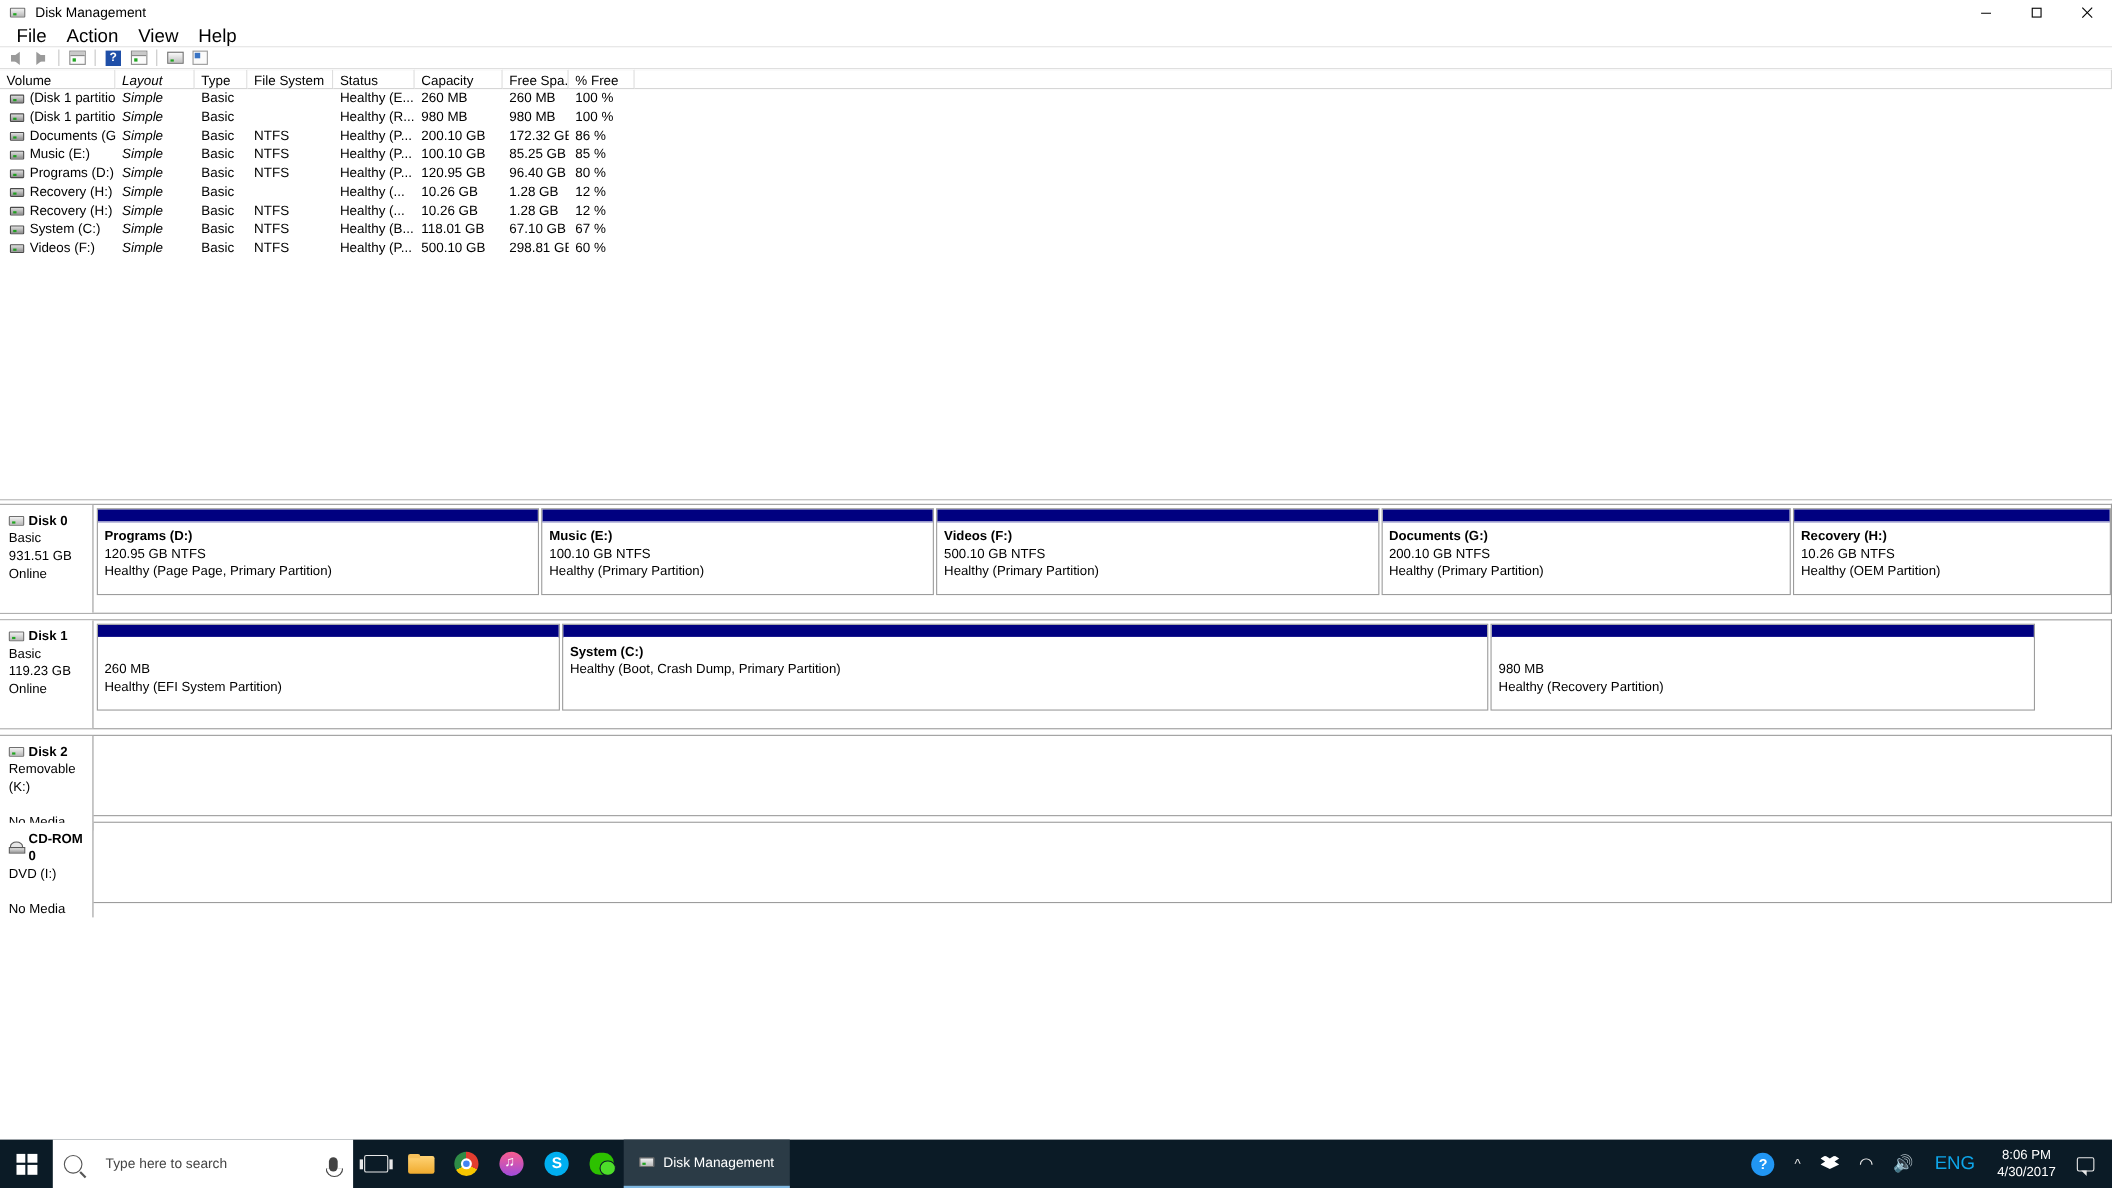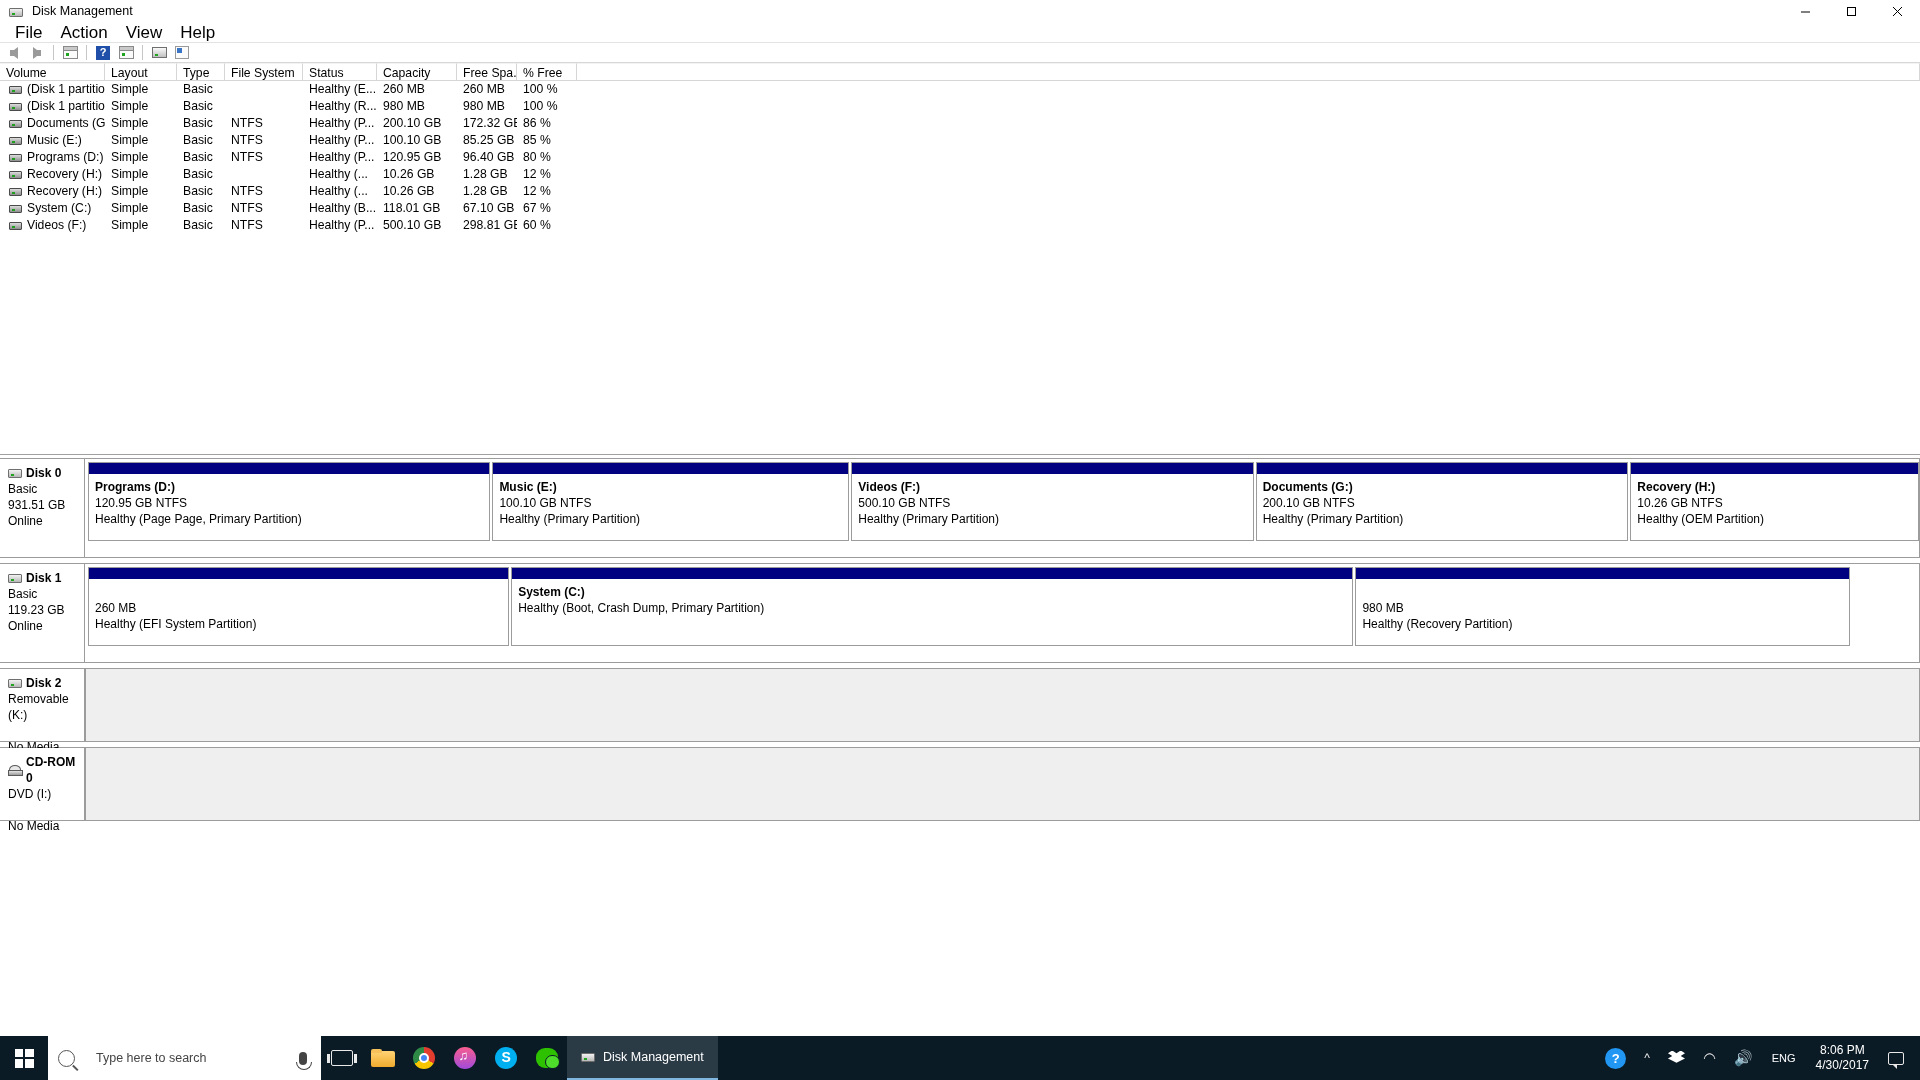--- a/index.html
+++ b/index.html
@@ -192,21 +192,21 @@
     border: 1px solid #4a4a4a;
     border-radius: 1px; position: relative;
   }
   .mini-drive::after {
     content: ""; position: absolute; left: 2px; bottom: 1px;
     width: 3px; height: 2px; background: #1f9e1f;
   }
 
   
   .c-vol   { width: 105px; }
-  .c-lay   { width: 72px; }
+  .c-lay   { width: 72px; font-style: italic; }
   .c-typ   { width: 48px; }
   .c-fs    { width: 78px; }
   .c-sta   { width: 74px; }
   .c-cap   { width: 80px; }
   .c-free  { width: 60px; }
   .c-pct   { width: 60px; }
   .c-tail  { flex: 1; }
 
   
   .graphic-pane {
@@ -217,21 +217,21 @@
     padding-top: 3px;
   }
   .disk-row {
     display: flex;
     margin: 0 0 5px 0;
     height: 100px;
     border: 1px solid #9c9c9c;
     border-left: none;
     background: #ffffff;
   }
-  .disk-row.short { height: 74px; }
+  .disk-row.short { height: 74px; flex-direction: column; }
   .disk-info {
     width: 85px; flex: none;
     border-right: 1px solid #9c9c9c;
     padding: 6px 0 0 8px;
     background: #ffffff;
   }
   .disk-info .dline {
     font-size: 12px; color: #000; line-height: 16px;
   }
   .disk-info .dtitle {
@@ -423,21 +423,21 @@
     display: flex; align-items: center; justify-content: center;
   }
   .chev { color: #e9e9e9; font-size: 12px; }
   .ico-dropbox {
     width: 17px; height: 15px;
     background: #ffffff;
     clip-path: polygon(25% 0, 50% 18%, 75% 0, 100% 18%, 75% 36%, 100% 54%, 50% 82%, 0 54%, 25% 36%, 0 18%);
   }
   .ico-wifi { color: #e9e9e9; font-size: 15px; }
   .ico-speaker { color: #e9e9e9; font-size: 15px; }
-  .tray-lang { font-size: 11px; color: #ffffff; padding: 0 10px; }
+  .tray-lang { font-size: 17px; color: #0ea5e9; padding: 0 10px; }
   .tray-clock {
     display: flex; flex-direction: column; align-items: center;
     justify-content: center; padding: 0 10px; line-height: 15px;
   }
   .tray-clock div { font-size: 12px; color: #fff; }
   .ico-notif {
     width: 16px; height: 13px;
     border: 1.6px solid #e9e9e9; border-radius: 2px; position: relative;
   }
   .ico-notif::after {

